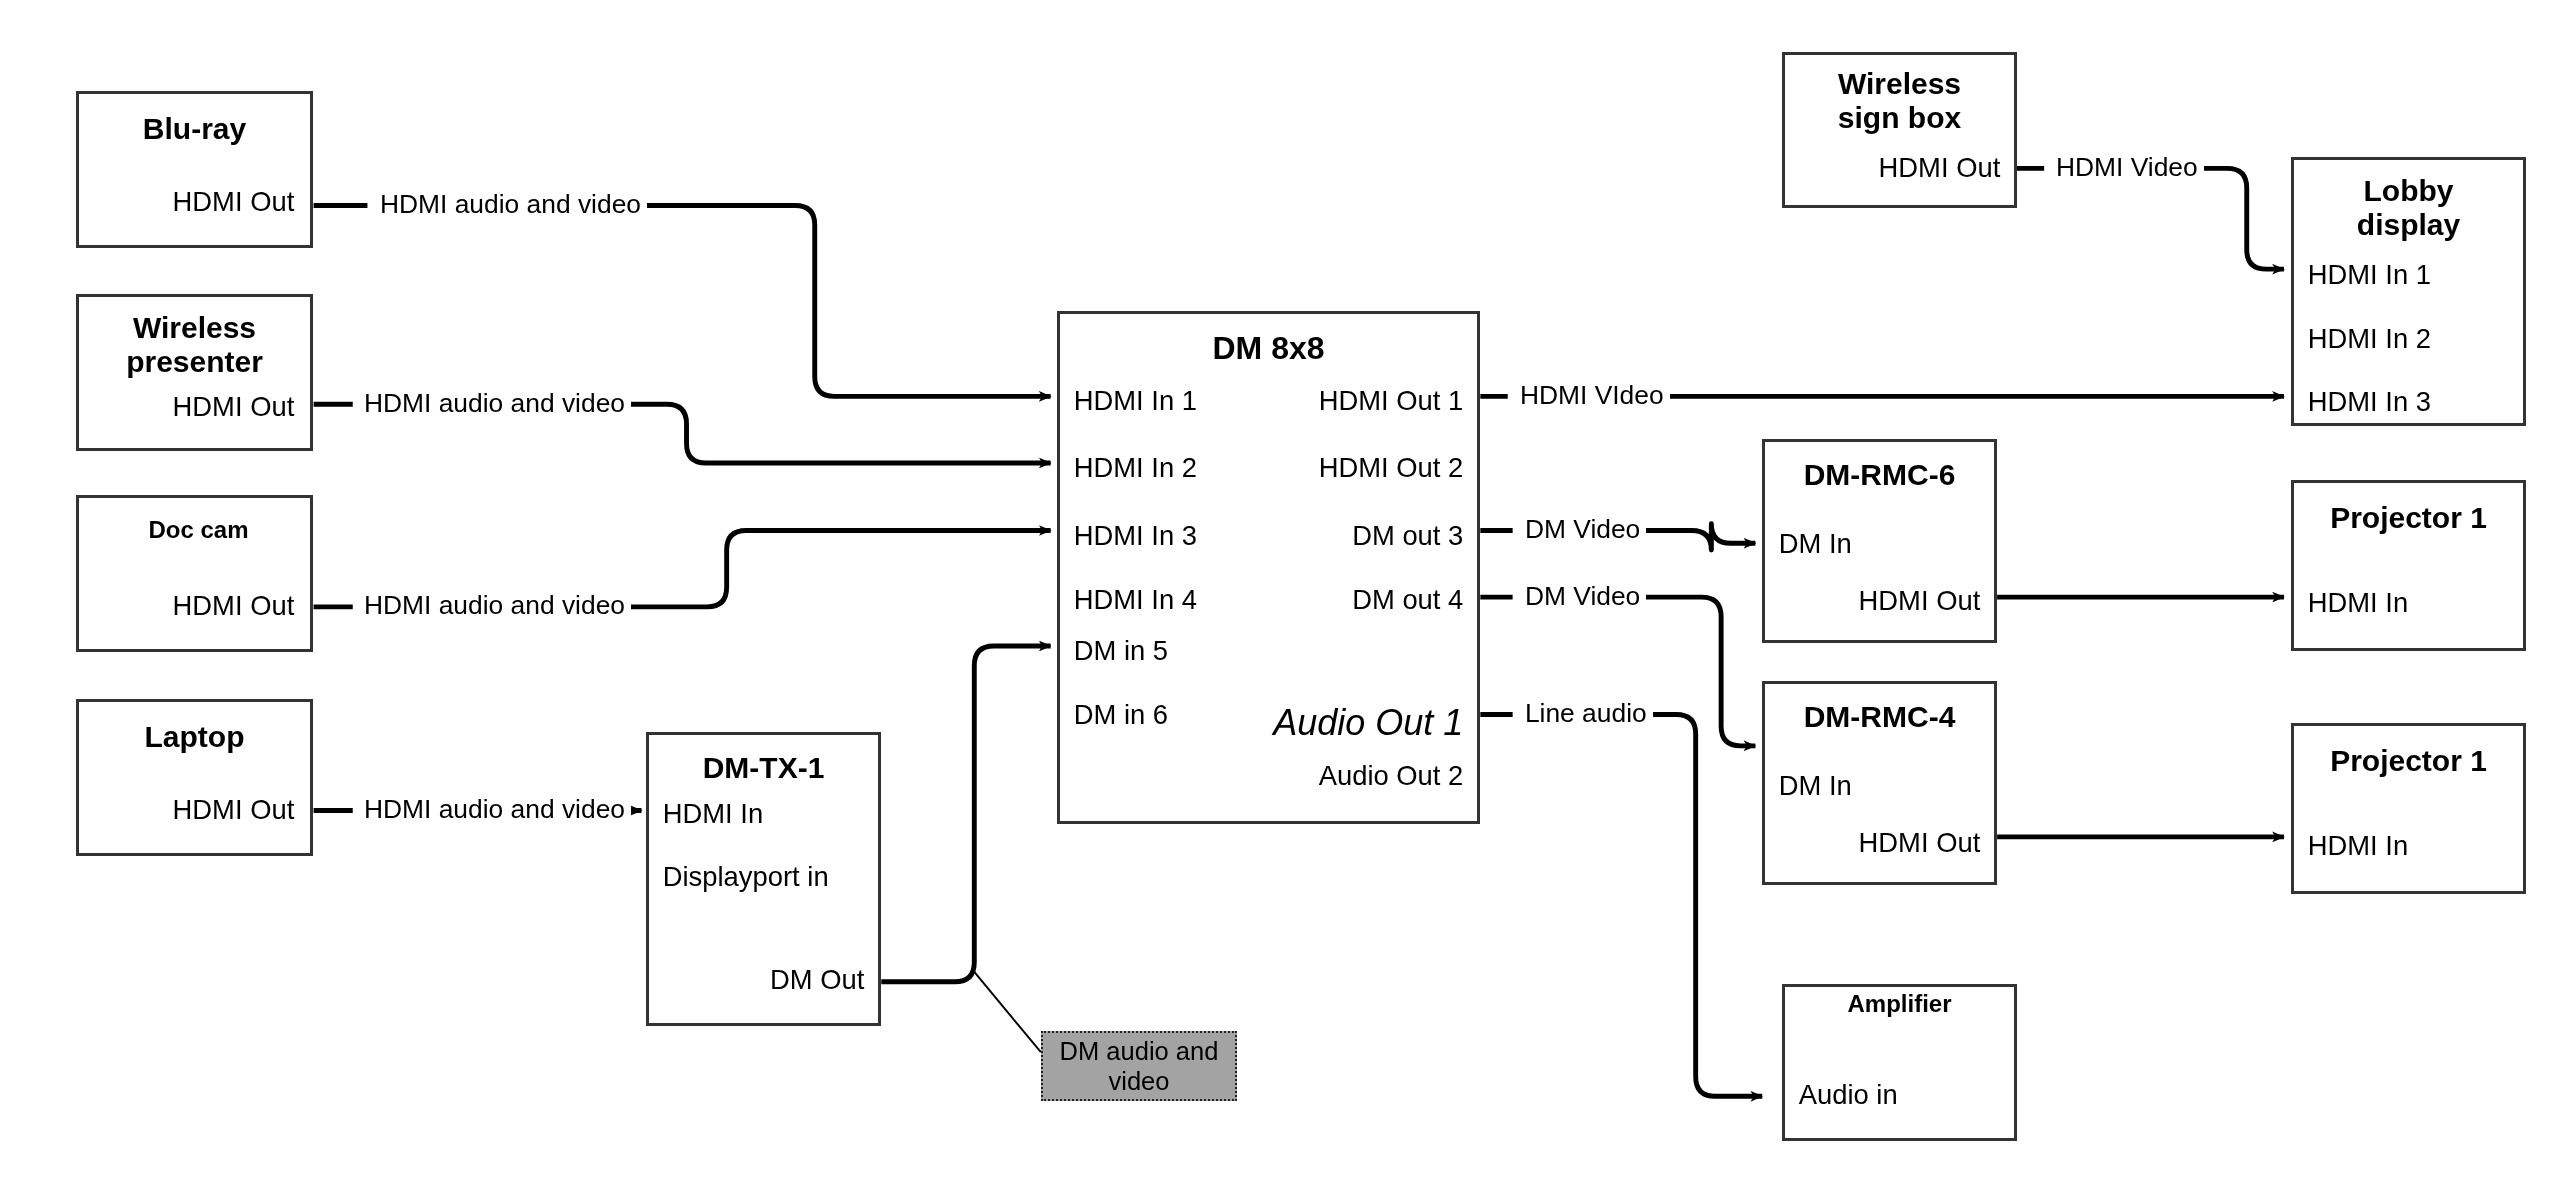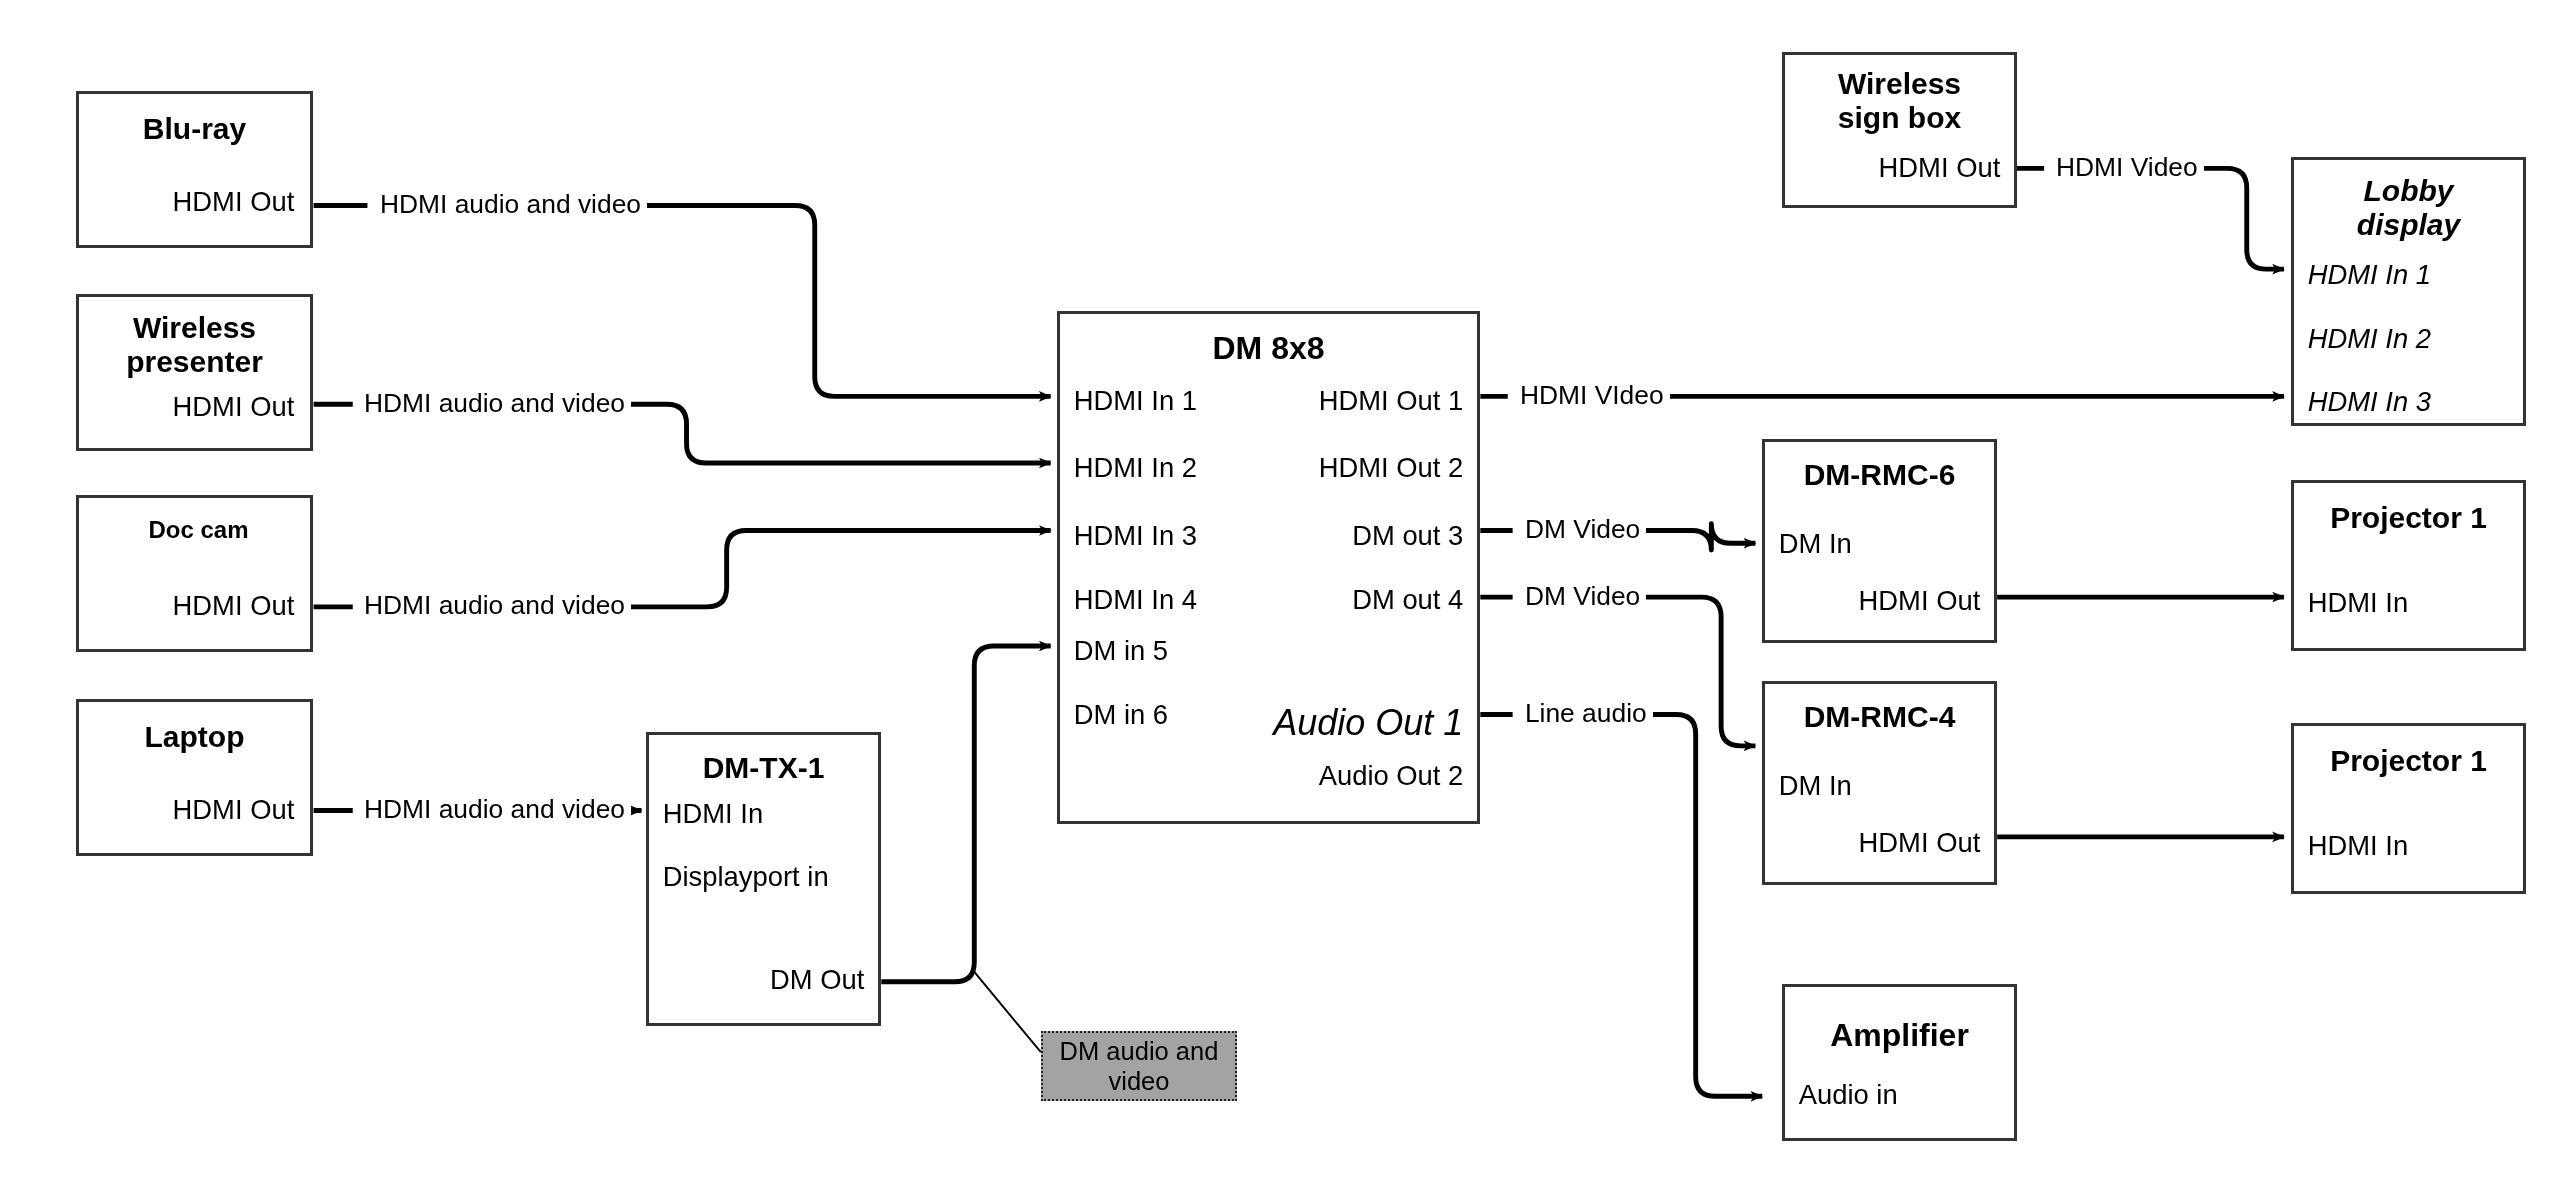--- a/index.html
+++ b/index.html
@@ -144,21 +144,21 @@
     <div class="port right abs" style="font-size:27.4px;right:13.7px;top:270px;">DM out 4</div>
     <div class="port right abs" style="font-size:36px;right:13.7px;top:388px;font-style:italic;">Audio Out 1</div>
     <div class="port right abs" style="font-size:27.4px;right:13.7px;top:446px;">Audio Out 2</div>
   </div>
 
   <div class="box" style="left:1782px;top:52px;width:235px;height:156px;">
     <div class="title" style="font-size:30px;margin-top:11.7px;padding:0 33px;line-height:1.15;">Wireless sign box</div>
     <div class="port right abs" style="font-size:27.4px;right:13.7px;top:97px;">HDMI Out</div>
   </div>
 
-  <div class="box" style="left:2291px;top:157px;width:235px;height:269px;font-style:italic;">
+  <div class="box" style="left:2291px;top:157px;width:235px;height:269px;">
     <div class="title" style="font-size:30px;margin-top:13.7px;padding:0 47px;line-height:1.15;">Lobby display</div>
     <div class="port left abs" style="font-size:27.4px;left:13.7px;top:99px;">HDMI In 1</div>
     <div class="port left abs" style="font-size:27.4px;left:13.7px;top:163px;">HDMI In 2</div>
     <div class="port left abs" style="font-size:27.4px;left:13.7px;top:226px;">HDMI In 3</div>
   </div>
 
   <div class="box" style="left:1762px;top:439px;width:235px;height:204px;">
     <div class="title" style="font-size:30px;margin-top:15.7px;">DM-RMC-6</div>
     <div class="port left abs" style="font-size:27.4px;left:13.7px;top:86px;">DM In</div>
     <div class="port right abs" style="font-size:27.4px;right:13.7px;top:143px;">HDMI Out</div>
@@ -174,18 +174,18 @@
     <div class="title" style="font-size:30px;margin-top:17.6px;">Projector 1</div>
     <div class="port left abs" style="font-size:27.4px;left:13.7px;top:104px;">HDMI In</div>
   </div>
 
   <div class="box" style="left:2291px;top:723px;width:235px;height:171px;">
     <div class="title" style="font-size:30px;margin-top:17.6px;">Projector 1</div>
     <div class="port left abs" style="font-size:27.4px;left:13.7px;top:104px;">HDMI In</div>
   </div>
 
   <div class="box" style="left:1782px;top:984px;width:235px;height:157px;">
-    <div class="title" style="font-size:32px;margin-top:30px;">Amplifier</div>
+    <div class="title" style="font-size:24px;margin-top:3px;">Amplifier</div>
     <div class="port left abs" style="font-size:27.4px;left:13.7px;top:92px;">Audio in</div>
   </div>
 
 </div>
 
 
 </body></html>

